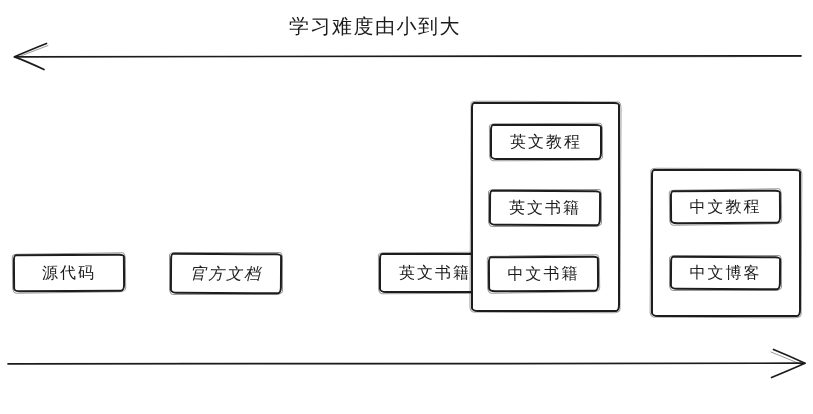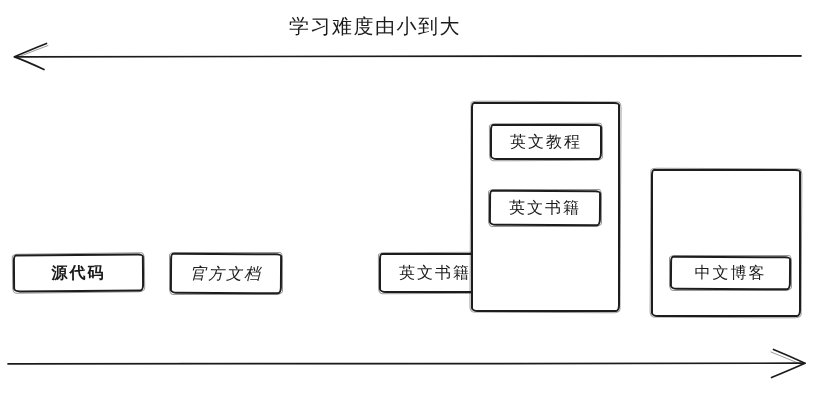--- a/index.html
+++ b/index.html
@@ -62,34 +62,34 @@
   .group-box {
     background: #ffffff;
   }
   .group-box::before {
     transform: rotate(0.3deg);
   }
   .r-neg { transform: rotate(-0.4deg); }
   .r-pos { transform: rotate(0.35deg); }
 
   
-  #node-0 { left: 13px;  top: 254px; width: 131px; height: 38px; font-weight: bold; }
+  #node-0 { left: 13px;  top: 254px; width: 112px; height: 38px; }
   #node-1 { left: 170px; top: 253px; width: 112px; height: 41px; font-style: italic; }
   #node-2 { left: 331px; top: 253px; width: 112px; height: 40px; margin-left: 48px; }
 
   
   #group-0 { left: 471px; top: 102px; width: 149px; height: 210px; }
   #group-0 .inner-0 { left: 17px; top: 20px;  width: 112px; height: 36px; }
   #group-0 .inner-1 { left: 16px; top: 86px;  width: 112px; height: 36px; }
   #group-0 .inner-2 { left: 15px; top: 152px; width: 111px; height: 36px; }
 
   
   #group-1 { left: 651px; top: 169px; width: 150px; height: 148px; }
   #group-1 .inner-0 { left: 17px; top: 19px; width: 111px; height: 34px; }
-  #group-1 .inner-1 { left: 17px; top: 85px; width: 121px; height: 34px; }
+  #group-1 .inner-1 { left: 17px; top: 85px; width: 111px; height: 34px; }
 
   .inner { position: absolute; }
 </style>
 </head>
 <body>
 
 <div class="canvas">
 
   <svg class="arrow-layer" viewBox="0 0 813 414" xmlns="http://www.w3.org/2000/svg" fill="none" stroke="#1c1c1c" stroke-width="1.7" stroke-linecap="round">
     <g>
@@ -123,21 +123,27 @@
     <span class="label">英文书籍</span>
   </div>
 
   <div id="group-0" class="sketch-box group-box">
     <div class="sketch-box inner inner-0">
       <span class="label">英文教程</span>
     </div>
     <div class="sketch-box inner inner-1 r-pos">
       <span class="label">英文书籍</span>
     </div>
+    <div class="sketch-box inner inner-2 r-neg">
+      <span class="label">中文书籍</span>
+    </div>
   </div>
 
   <div id="group-1" class="sketch-box group-box">
+    <div class="sketch-box inner inner-0 r-neg">
+      <span class="label">中文教程</span>
+    </div>
     <div class="sketch-box inner inner-1 r-pos">
       <span class="label">中文博客</span>
     </div>
   </div>
 
 </div>
 
 </body></html>

